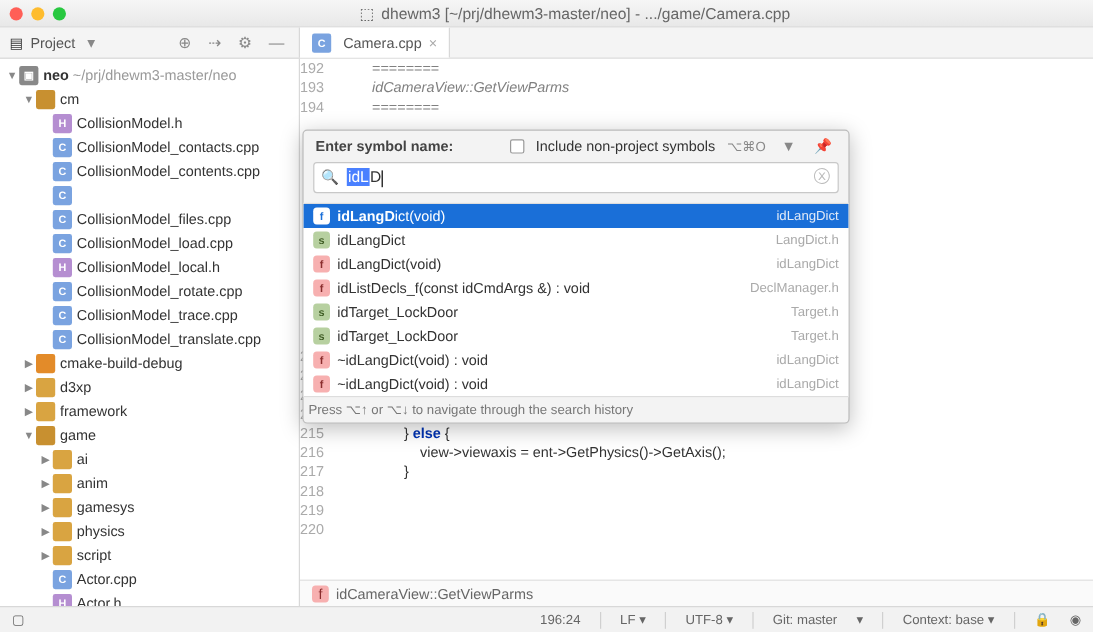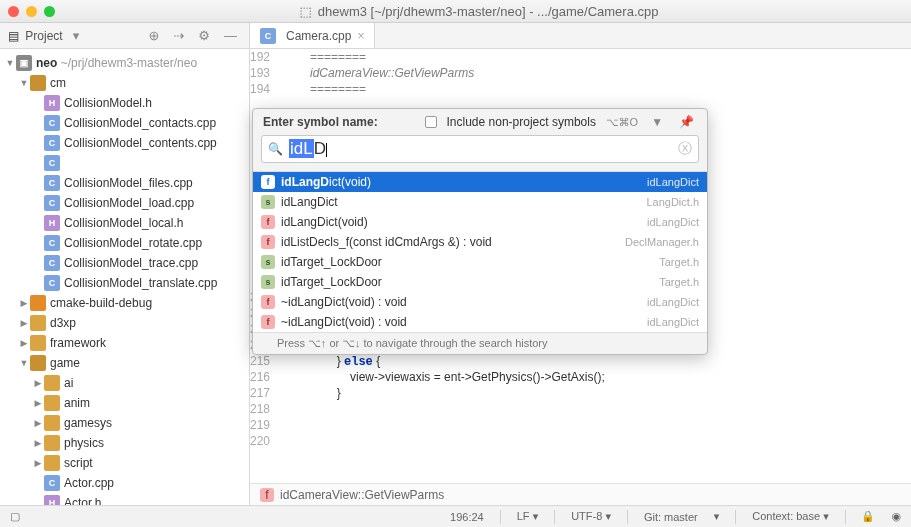--- a/index.html
+++ b/index.html
@@ -20,41 +20,41 @@
 .tree-row { display: flex; align-items: center; height: 20px; padding-right: 4px; white-space: nowrap; }
 .tw { width: 12px; text-align: center; color: #888; font-size: 9px; }
 .ico { width: 16px; height: 16px; margin-right: 4px; border-radius: 2px; display: inline-flex; align-items: center; justify-content: center; font-size: 9px; font-weight: bold; color: #fff; }
 .ico.folder { background: #d9a441; } .ico.folder.open { background: #c89030; }
 .ico.folder.orange { background: #e38b29; }
 .ico.hfile { background: #b58ed1; } .ico.cfile { background: #7aa3e0; } .ico.root { background: #888; }
 .editor { flex: 1; position: relative; background: #fff; font-family: Menlo, Consolas, monospace; font-size: 12px; color: #333; }
 .gutter { position: absolute; left: 0; top: 0; width: 48px; color: #aaa; padding-right: 8px; }
 .gutter div, .code div { height: 16px; line-height: 16px; white-space: pre; }
 .code { position: absolute; left: 60px; top: 0; right: 0; }
-.kw { color: #0033b3; font-weight: bold; font-family: Liberation Mono, monospace; } .it { font-style: italic; color: #808080; }
+.kw { color: #0033b3; font-weight: bold; } .it { font-style: italic; color: #808080; }
 .popup { position: absolute; left: 252px; top: 108px; width: 456px; background: #f3f3f3; border: 1px solid #bbb; border-radius: 4px; box-shadow: 0 4px 18px rgba(0,0,0,0.25); z-index: 50; }
 .popup-head { display: flex; align-items: center; padding: 6px 10px; gap: 10px; font-size: 12px; }
 .popup-head .lbl { font-weight: bold; color: #444; }
 .popup-head .chk { width: 12px; height: 12px; border: 1px solid #999; background: #fff; border-radius: 2px; }
 .popup-head .shortcut { color: #888; font-size: 11px; }
 .popup-head .hico { color: #888; padding: 0 3px; cursor: pointer; }
 .search-wrap { padding: 0 8px 8px; }
 .search { display: flex; align-items: center; background: #fff; border: 1px solid #c8c8c8; border-radius: 3px; padding: 3px 6px; }
 .search .mag { color: #999; margin-right: 6px; }
 .search .clear { color: #bbb; font-size: 14px; cursor: pointer; }
 .results { background: #fff; border-top: 1px solid #ddd; border-bottom: 1px solid #ddd; }
 .res { display: flex; align-items: center; height: 20px; padding: 0 8px; font-family: Menlo, Consolas, monospace; font-size: 12px; }
 .res.sel { background: #1a6fd8; color: #fff; }
 .res .badge { width: 14px; height: 14px; border-radius: 3px; font-size: 9px; font-weight: bold; display: inline-flex; align-items: center; justify-content: center; margin-right: 6px; }
 .badge.f { background: #f7b0b0; color: #8a2d2d; } .badge.s { background: #b7d0a0; color: #3d5a22; }
 .res.sel .badge.f { background: #fff; color: #1a6fd8; }
 .res .txt { flex: 1; white-space: nowrap; overflow: hidden; }
 .res .loc { color: #aaa; font-size: 11px; font-family: -apple-system, Arial; }
 .res.sel .loc { color: #e0e9f7; }
-.popup-foot { padding: 4px 24px; color: #777; font-size: 11px; }
+.popup-foot { padding: 4px 4px; color: #777; font-size: 11px; }
 .breadcrumb { position: absolute; left: 0; right: 0; bottom: 0; height: 22px; border-top: 1px solid #e0e0e0; background: #fafafa; display: flex; align-items: center; padding: 0 10px; gap: 6px; color: #666; font-size: 12px; }
 .statusbar { position: absolute; left: 0; right: 0; bottom: 0; height: 22px; background: #f2f2f2; border-top: 1px solid #d8d8d8; display: flex; align-items: center; padding: 0 10px; font-size: 11px; color: #666; gap: 16px; }
 .statusbar .sep { width: 1px; height: 14px; background: #d0d0d0; }
 .sel-text { background: #4a80ff; color: #fff; padding: 0 1px; }
 </style>
 </head>
 <body>
 
 <div class="titlebar">
   <div class="traffic">
@@ -242,21 +242,21 @@
     <span style="flex:1"></span>
     <span class="chk"></span>
     <span>Include non-project symbols</span>
     <span class="shortcut">⌥⌘O</span>
     <span class="hico">▼</span>
     <span class="hico">📌</span>
   </div>
   <div class="search-wrap">
     <div class="search">
       <span class="mag">🔍</span>
-      <span style="font-size:17px"><span class="sel-text">idL</span><span>D</span><span style="border-left:1px solid #000;height:14px;display:inline-block;vertical-align:middle"></span></span>
+      <span style="font-size:13px"><span class="sel-text">idL</span><span>D</span><span style="border-left:1px solid #000;height:14px;display:inline-block;vertical-align:middle"></span></span>
 
       <span style="flex:1"></span>
       <span class="clear">ⓧ</span>
     </div>
   </div>
   <div class="results" id="results">
       <div class="res sel">
         <span class="badge f">f</span>
         <span class="txt"><b>idLangD</b>ict(void)</span>
         <span class="loc">idLangDict</span>

